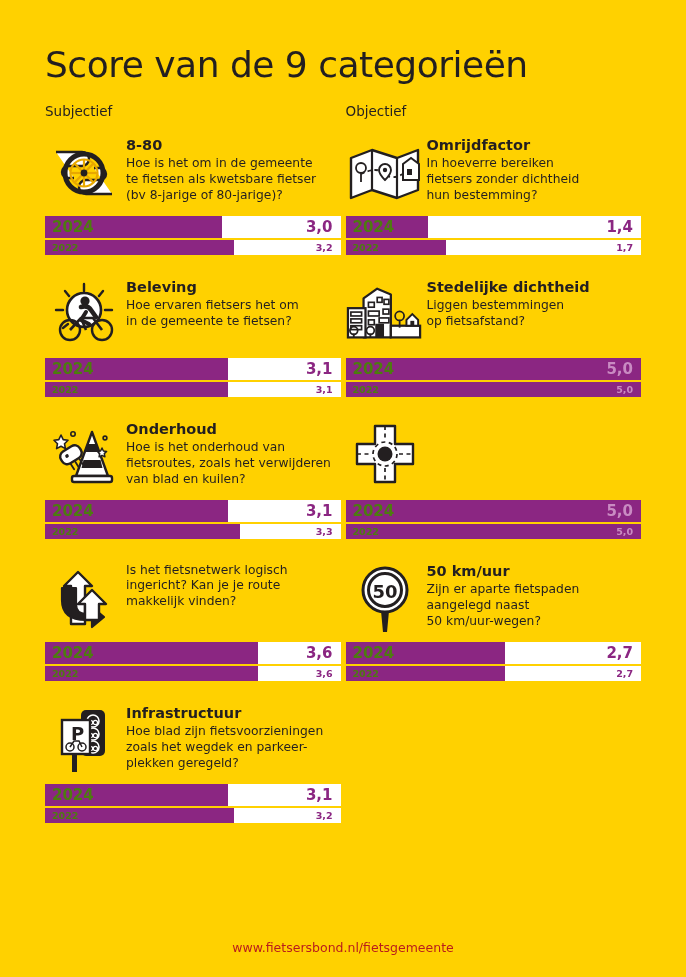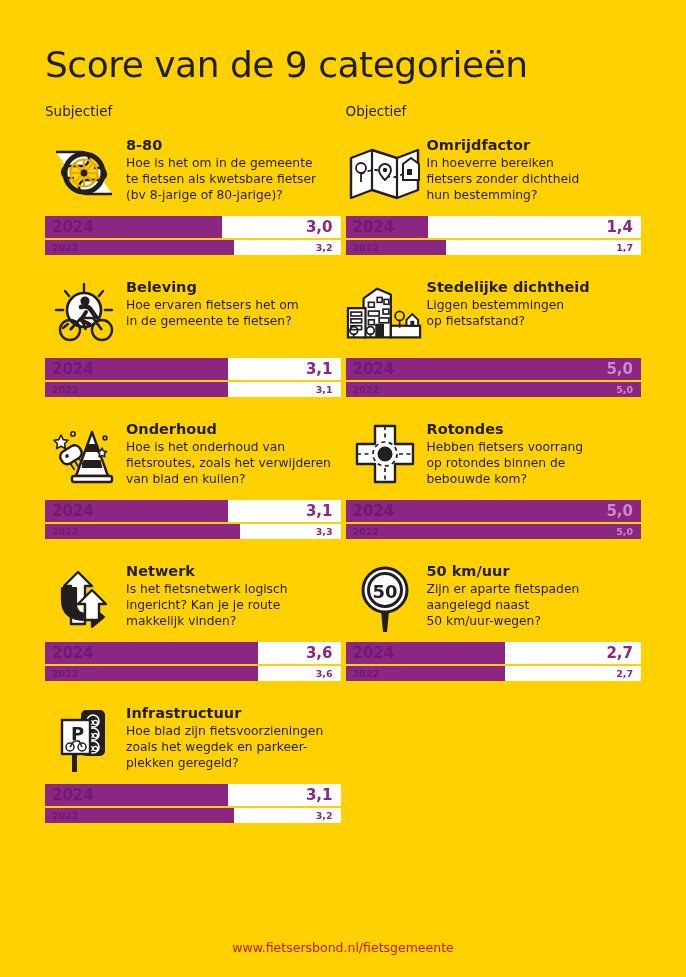--- a/index.html
+++ b/index.html
@@ -83,21 +83,21 @@
     box-sizing:border-box;
   }
   .bar.y2024{height:22px;margin-bottom:2px;}
   .bar.y2022{height:15px;}
   .fill{
     position:absolute;left:0;top:0;bottom:0;
     background:#8B2682;
   }
   .bar .lbl{
     position:absolute;left:7px;top:50%;transform:translateY(-50%);
-    color:#701a75;font-weight:bold;z-index:3;
+    color:#4d7c0f;font-weight:bold;z-index:3;
   }
   .bar.y2024 .lbl{font-size:15px;}
   .bar.y2022 .lbl{font-size:9.5px;}
   .bar .val{
     position:absolute;right:8px;top:50%;transform:translateY(-50%);
     color:#8B2682;font-weight:bold;z-index:3;margin-left:12px;
   }
   .bar.y2024 .val{font-size:15px;}
   .bar.y2022 .val{font-size:9.5px;}
   .bar.full .val{color:#C98BC2;}
@@ -249,21 +249,20 @@
         <div class="cat">
     <div class="top">
       <div class="icon-wrap">
               <svg width="72" height="66" viewBox="0 0 72 66">
     <path d="M30 6 L44 20 H37 V58 H23 V20 H16 Z" fill="#ffffff" stroke="#231f20" stroke-width="2.4" stroke-linejoin="round"></path>
     <path d="M14 22 h14 v16 q0 10 10 10 h6 v-7 l12 10 -12 10 v-7 h-6 q-24 0-24-20 Z" fill="#231f20" stroke="#231f20" stroke-width="2.2" stroke-linejoin="round"></path>
     <path d="M44 24 L58 38 h-7 v16 H37 V38 h-7 Z" fill="#ffffff" stroke="#231f20" stroke-width="2.4" stroke-linejoin="round"></path>
   </svg>
             </div>
       <div class="txt">
-        <p class="cat-title">Netwerk</p>
         <p class="cat-desc">Is het fietsnetwerk logisch
 ingericht? Kan je je route
 makkelijk vinden?</p>
       </div>
     </div>
     <div class="bars">
       <div class="bar y2024">
       <div class="fill" style="width:72%"></div>
       <span class="lbl">2024</span>
       <span class="val">3,6</span>
@@ -424,26 +423,20 @@
     <circle cx="36" cy="30" r="12" fill="none" stroke="#231f20" stroke-width="1.7" stroke-dasharray="4 3.5"></circle>
     <circle cx="36" cy="30" r="7.5" fill="#231f20"></circle>
     <g stroke="#231f20" stroke-width="1.7" stroke-dasharray="4 3.5">
       <line x1="36" y1="2" x2="36" y2="16"></line>
                   <line x1="36" y1="44" x2="36" y2="58"></line>
       <line x1="8" y1="30" x2="22" y2="30"></line>
                   <line x1="50" y1="30" x2="64" y2="30"></line>
     </g>
   </svg>
             </div>
-      <div class="txt">
-        <p class="cat-title">Rotondes</p>
-        <p class="cat-desc">Hebben fietsers voorrang
-op rotondes binnen de
-bebouwde kom?</p>
-      </div>
     </div>
     <div class="bars">
       <div class="bar y2024 full">
       <div class="fill" style="width:100%"></div>
       <span class="lbl">2024</span>
       <span class="val">5,0</span>
     </div>
       <div class="bar y2022 full">
       <div class="fill" style="width:100%"></div>
       <span class="lbl">2022</span>

